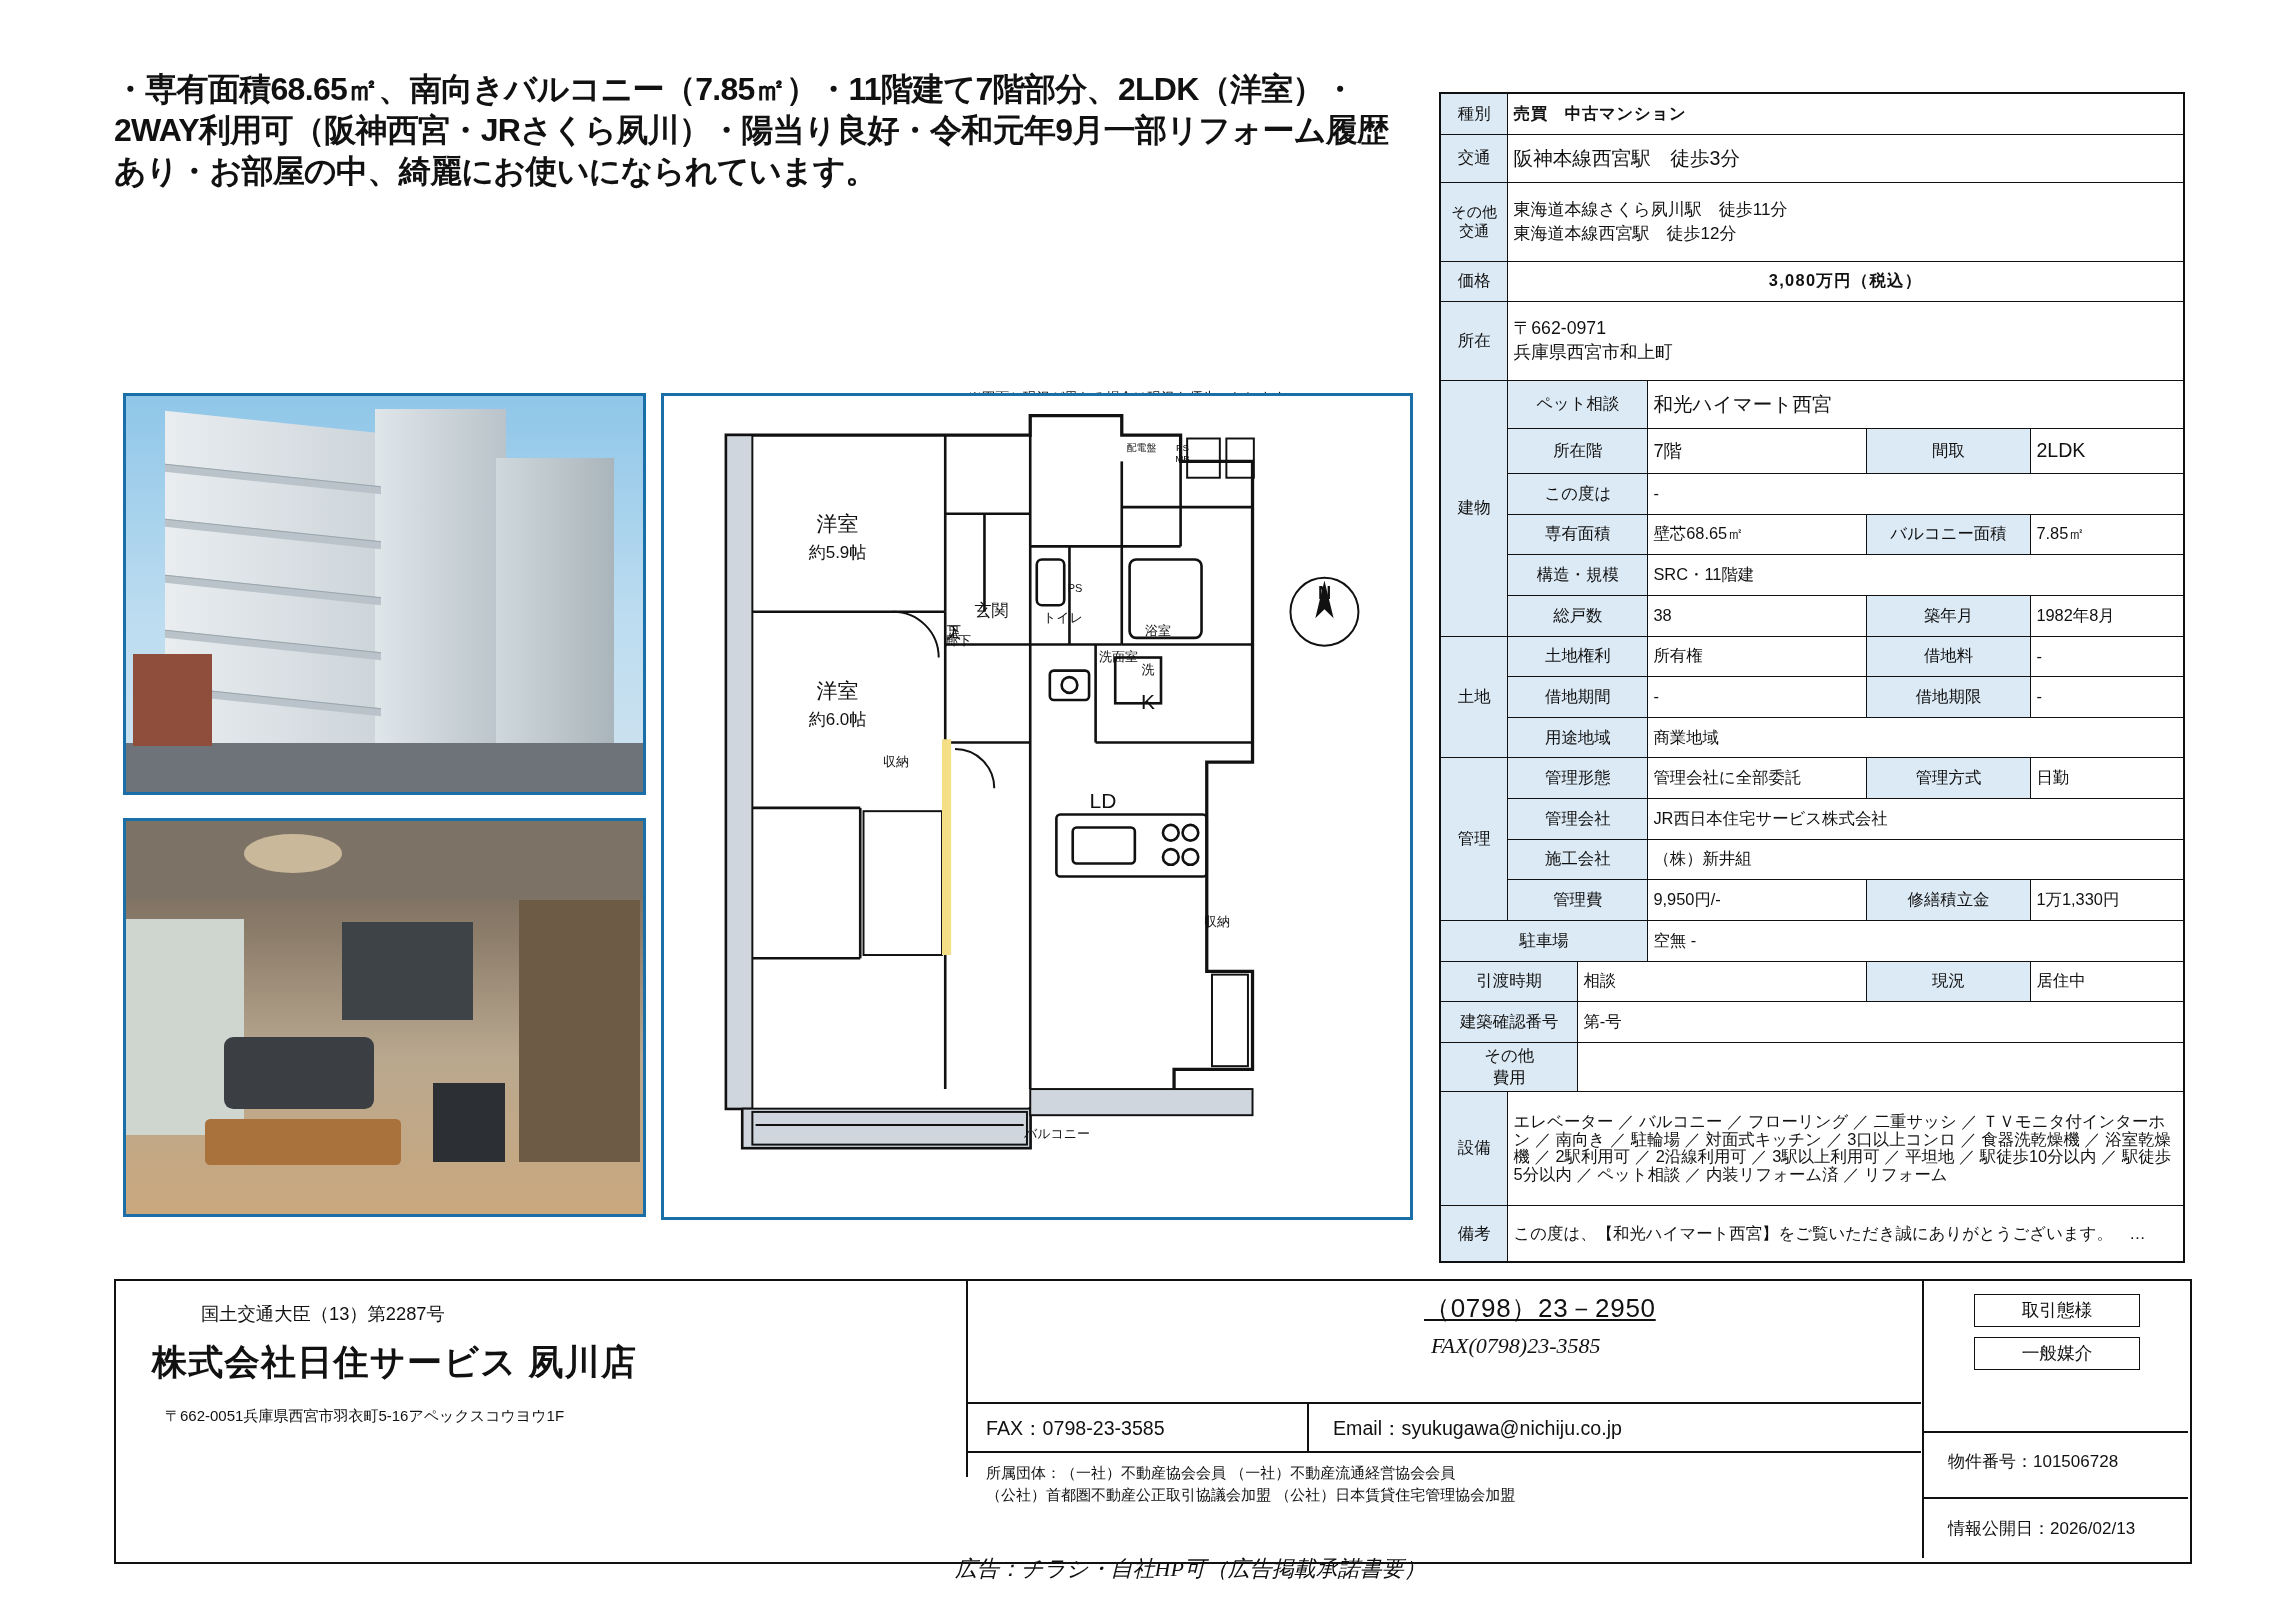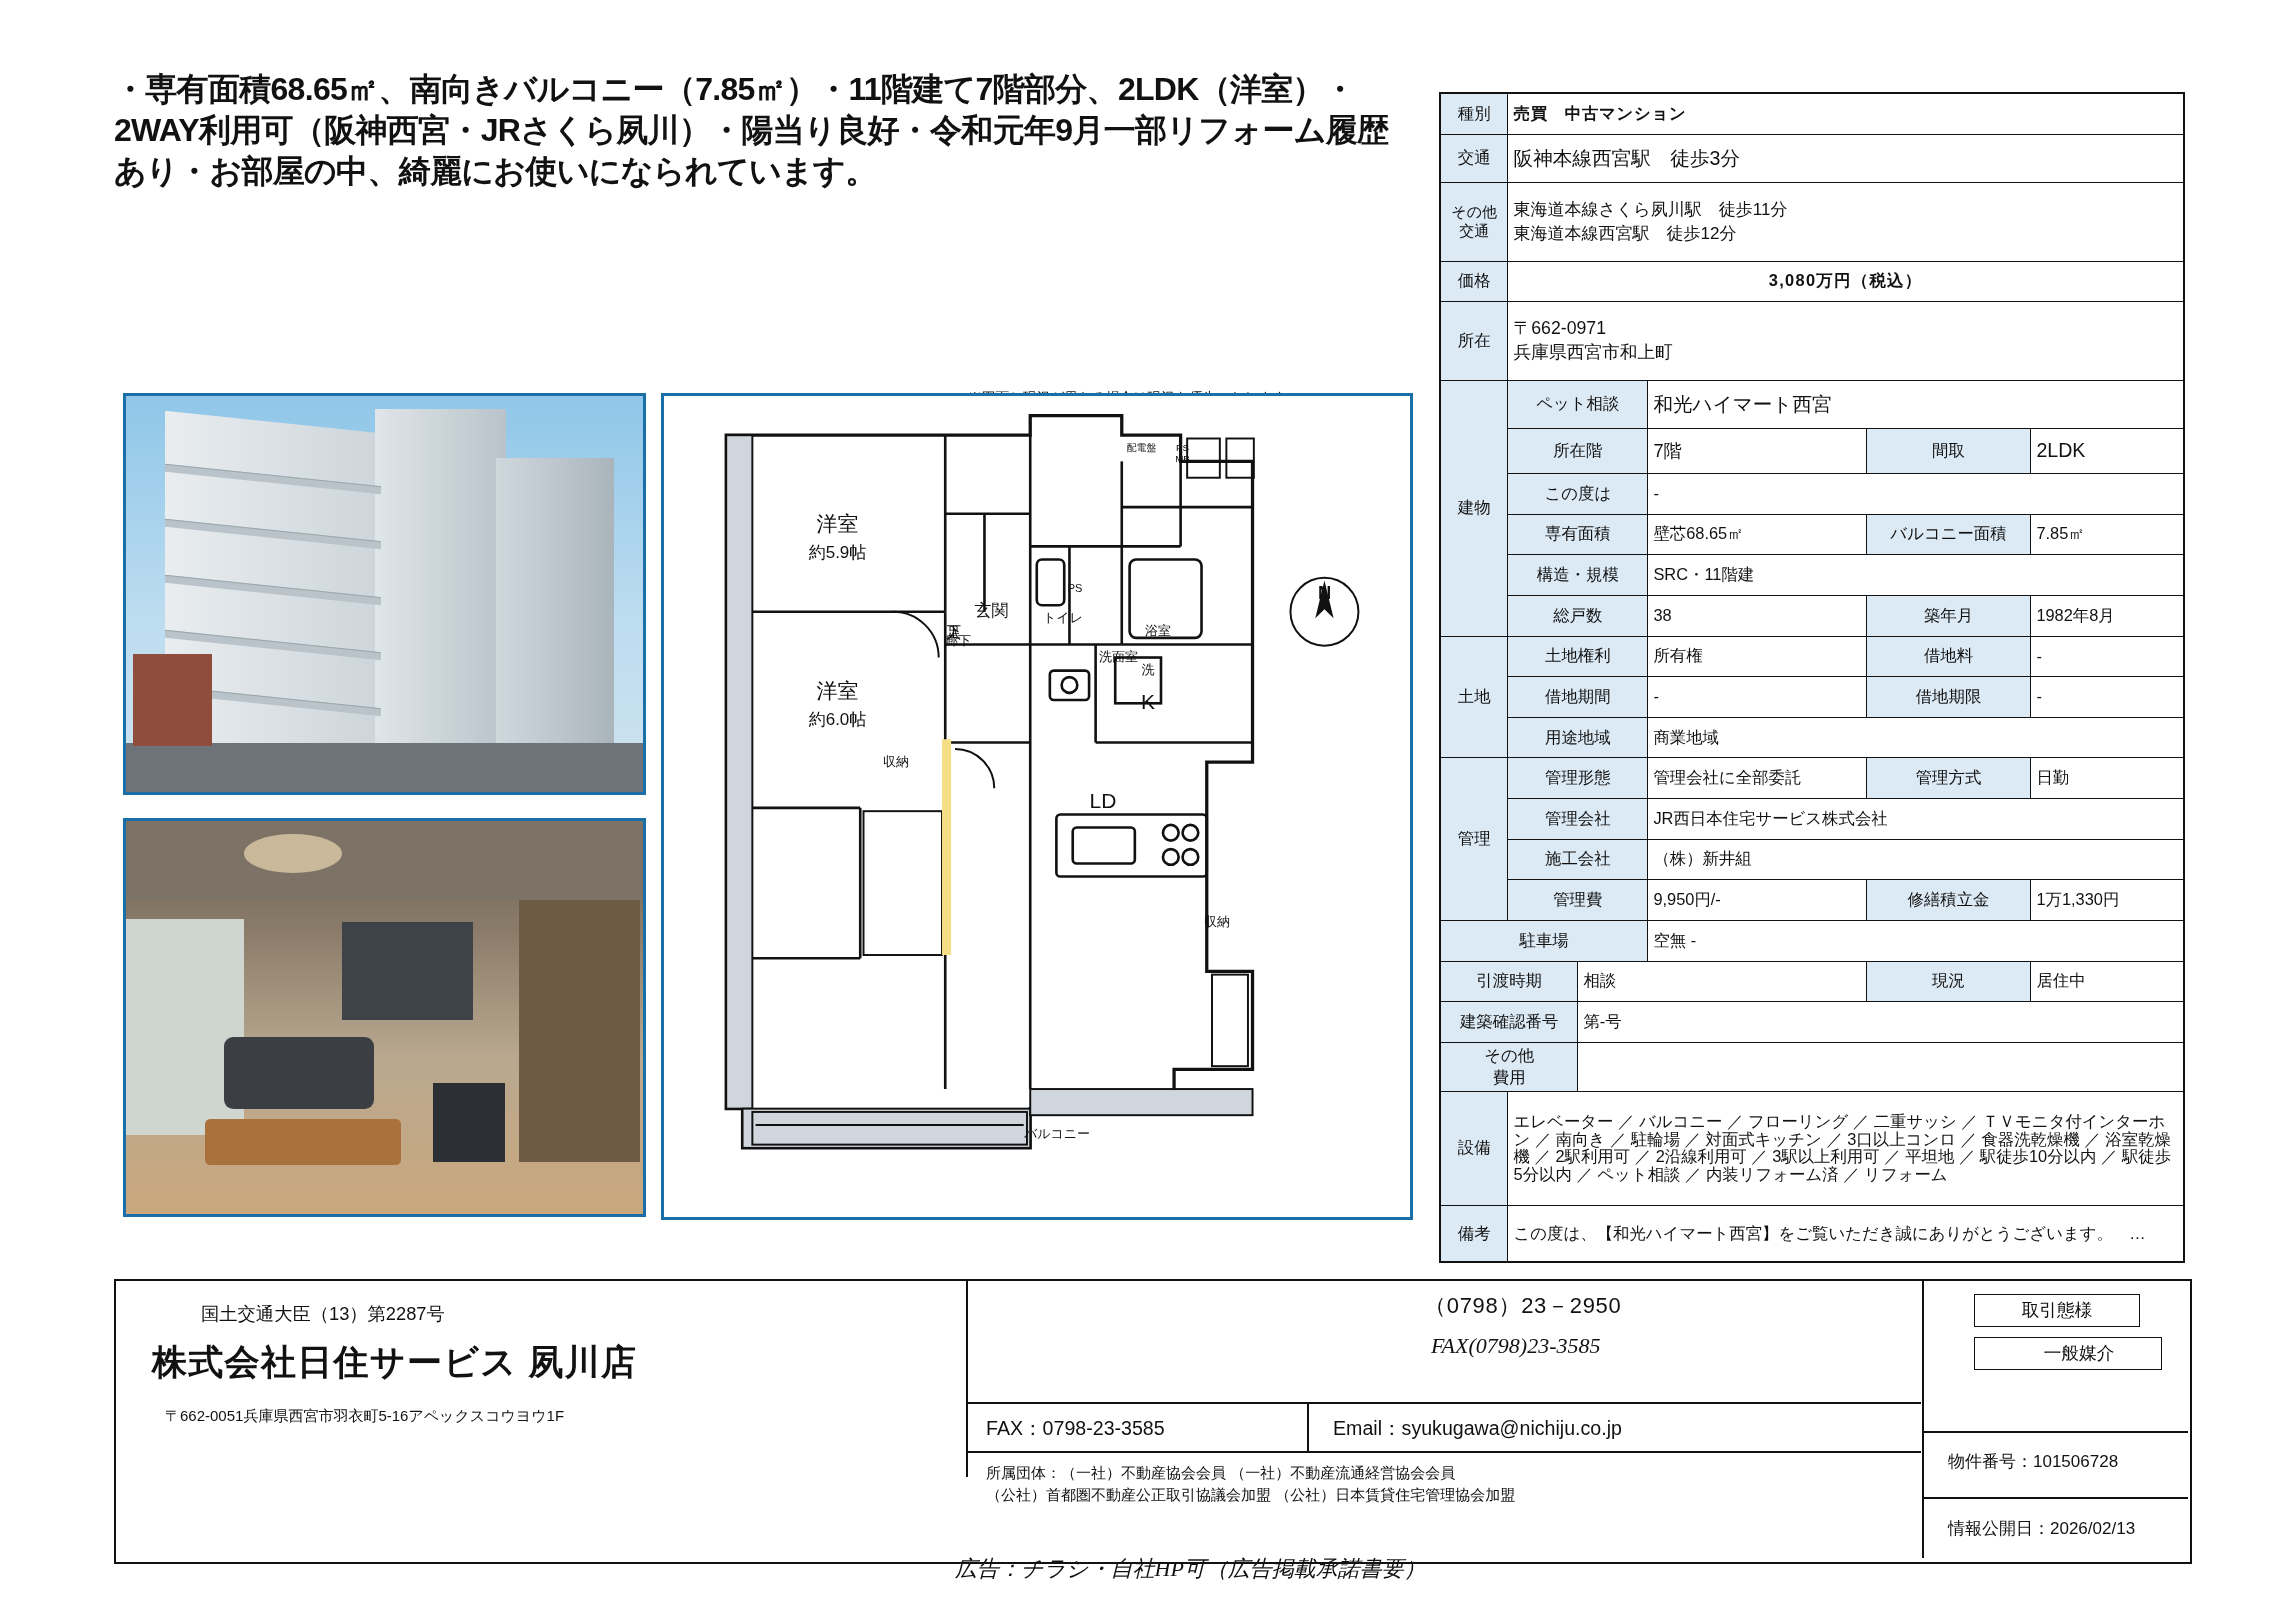--- a/index.html
+++ b/index.html
@@ -41,21 +41,21 @@
 
   
   #footer{position:absolute;left:114px;top:1279px;width:2074px;height:281px;border:2px solid #111;}
   .fcell{position:absolute;}
   .vline{position:absolute;background:#111;}
   .hline{position:absolute;background:#111;}
   .minister{font-size:18.3px;}
   .company{font-size:35px;font-weight:bold;letter-spacing:1.3px;}
   .addr{font-size:15px;}
   .tel{color:#e2001a;font-size:39px;font-weight:bold;letter-spacing:0.7px;}
-  .tel2{font-size:22px;letter-spacing:0.7px;}
+  .tel2{font-size:26px;letter-spacing:0.7px;text-decoration:underline;}
   .hand{font-family:"Liberation Serif",serif;font-size:22px;font-style:italic;}
   .faxline{font-size:19.6px;}
   .assoc{font-size:15px;line-height:20px;}
   .bx{position:absolute;border:1.3px solid #111;text-align:center;font-size:17.7px;line-height:30px;}
   .handnote{position:absolute;font-family:"Liberation Serif",serif;font-style:italic;font-size:22px;}
 </style>
 </head>
 <body>
 
 <div class="page">
@@ -357,21 +357,21 @@
     <div class="fcell tel2" style="left:1308px;top:9.8px;">（0798）23－2950</div>
     <div class="fcell hand" style="left:1315px;top:52px;">FAX(0798)23-3585</div>
 
     <div class="fcell faxline" style="left:870px;top:134px;">FAX：0798-23-3585</div>
     <div class="fcell faxline" style="left:1217px;top:134px;">Email：syukugawa@nichiju.co.jp</div>
 
     <div class="fcell assoc" style="left:870px;top:182px;">所属団体：（一社）不動産協会会員 （一社）不動産流通経営協会会員</div>
     <div class="fcell assoc" style="left:870px;top:204px;">（公社）首都圏不動産公正取引協議会加盟 （公社）日本賃貸住宅管理協会加盟</div>
 
     <div class="bx" style="left:1858px;top:13px;width:164px;height:31px;">取引態様</div>
-    <div class="bx" style="left:1858px;top:56px;width:164px;height:31px;padding-left:22px;">一般媒介</div>
+    <div class="bx" style="left:1858px;top:56px;width:164px;height:31px;">一般媒介</div>
     <div class="fcell" style="left:1832px;top:169px;font-size:17px;text-align:right;">物件番号：101506728</div>
     <div class="fcell" style="left:1832px;top:236px;font-size:17px;">情報公開日：2026/02/13</div>
   </div>
 
   <div class="handnote" style="left:955px;top:1554px;">広告：チラシ・自社HP可（広告掲載承諾書要）</div>
 
 </div>
 
 
 </body></html>

